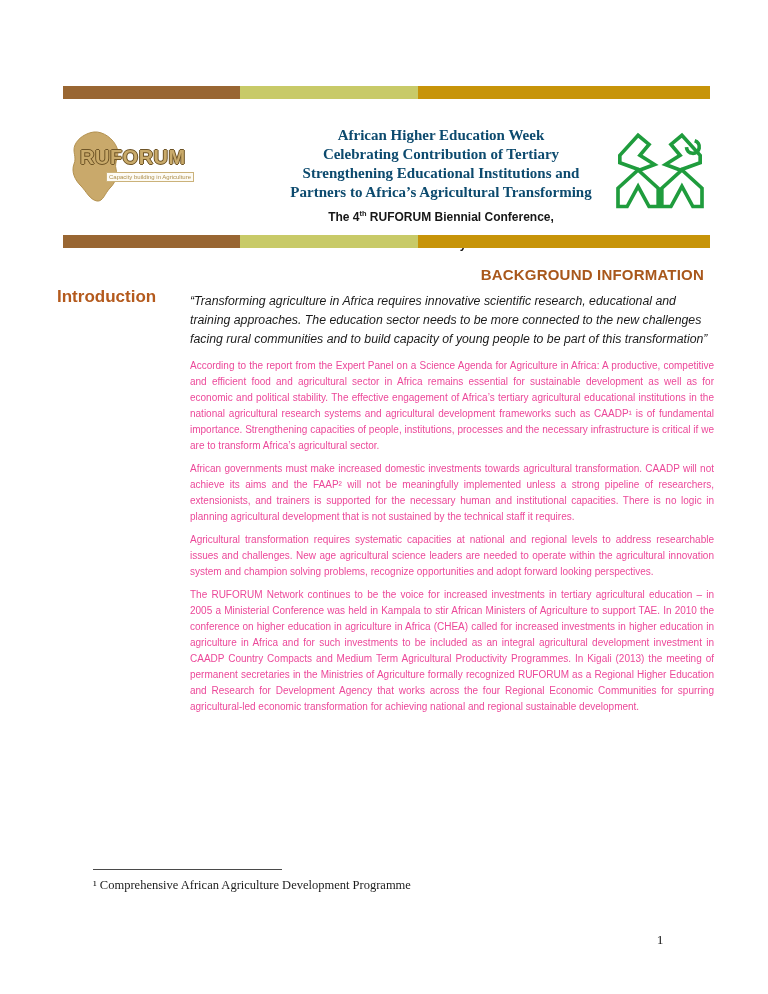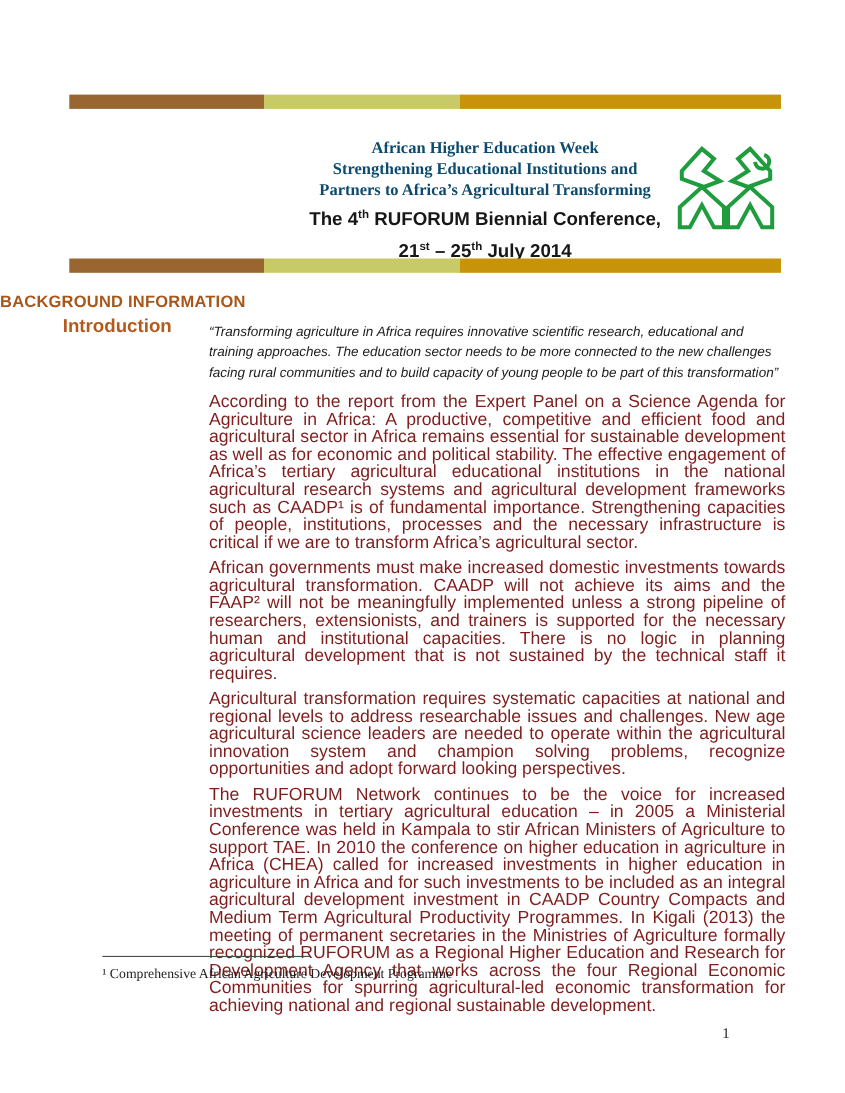--- a/index.html
+++ b/index.html
@@ -36,45 +36,45 @@
   }
   .header-text {
     position: absolute; left: 258px; top: 126px; width: 366px;
     text-align: center;
   }
   .h-serif {
     font-family: "Liberation Serif", serif; font-weight: bold;
     font-size: 15px; line-height: 19px; color: #0c4a6e;
   }
   .h-sans {
-    font-weight: bold; font-size: 17px; line-height: 24px; color: #171717; text-align: center;
+    font-weight: bold; font-size: 12px; line-height: 24px; color: #171717; text-align: center;
   }
   .sup { vertical-align: super; font-size: 62%; }
   .green-logo { position: absolute; left: 612px; top: 128px; }
 
   
   .section-heading {
     position: absolute; left: 0; top: 266px; width: 704px;
-    text-align: left; font-weight: bold; font-size: 15px;
+    text-align: right; font-weight: bold; font-size: 15px;
     letter-spacing: 0.2px; color: #a8571b;
   }
   .sidebar-label {
     position: absolute; left: 57px; top: 287px;
     font-weight: bold; font-size: 17px; color: #b45a1d;
   }
 
   
   .content { position: absolute; left: 190px; top: 292px; width: 524px; }
   .quote {
     font-style: italic; font-size: 12.3px; line-height: 19px;
     text-align: left; margin: 0 0 9px; color: #1b1b1b;
   }
   .content p.body-par {
-    font-size: 16px; line-height: 16px; margin: 0 0 7px;
-    text-align: justify; color: #7f1d1d;
+    font-size: 10px; line-height: 16px; margin: 0 0 7px;
+    text-align: justify; color: #ec4899;
   }
 
   
   .footnote-rule { position: absolute; left: 93px; top: 869px; width: 189px; height: 1px; background: #4a4a4a; }
   .footnotes {
     position: absolute; left: 93px; top: 877px; width: 500px;
     font-family: "Liberation Serif", serif; font-size: 12.5px; line-height: 16px; color: #1c1c1c;
   }
   .page-number {
     position: absolute; left: 640px; top: 932px; width: 40px; text-align: center;
@@ -85,23 +85,31 @@
 <body>
 
 <div class="page">
 
   <div class="bar bar-top">
     <div class="seg seg-brown" style="background: rgb(153, 102, 50);"></div>
     <div class="seg seg-olive" style="background: rgb(200, 202, 104);"></div>
     <div class="seg seg-gold" style="background: rgb(199, 148, 9);"></div>
   </div>
 
+  <div class="ruforum-logo">
+    <svg class="africa-svg" width="62" height="74" viewBox="0 0 62 74">
+      <path d="M30 2 C22 3 14 8 11 15 C8 22 13 27 10 34 C7 42 11 50 17 56 C22 61 26 70 33 71 C39 72 41 63 46 58 C51 53 54 46 52 39 C50 32 56 26 53 18 C50 9 39 1 30 2 Z" fill="#c9a96b" stroke="#b3914f" stroke-width="1"></path>
+    </svg>
+    <span class="ruforum-word">RUFORUM</span>
+    <span class="ruforum-tagline">Capacity building in Agriculture</span>
+  </div>
 
   <div class="header-text">
     <div class="h-serif">African Higher Education Week</div>
+    <div class="h-serif">Celebrating Contribution of Tertiary</div>
     <div class="h-serif">Strengthening Educational Institutions and</div>
     <div class="h-serif">Partners to Africa’s Agricultural Transforming</div>
     <div class="h-sans"><span>The 4</span><span class="sup">th</span><span> RUFORUM Biennial Conference,</span></div>
     <div class="h-sans"><span>21</span><span class="sup">st</span><span> – 25</span><span class="sup">th</span><span> July 2014</span></div>
   </div>
 
   <svg class="green-logo" width="96" height="84" viewBox="0 0 104 92">
     <g fill="none" stroke="#1f9c3d" stroke-width="4" stroke-linejoin="miter">
       <path d="M8 38 L8 30 L28 8 L40 18 L30 30 L46 40 L30 46 Z"></path>
       <path d="M96 38 L96 30 L76 8 L64 18 L74 30 L58 40 L74 46 Z"></path>

